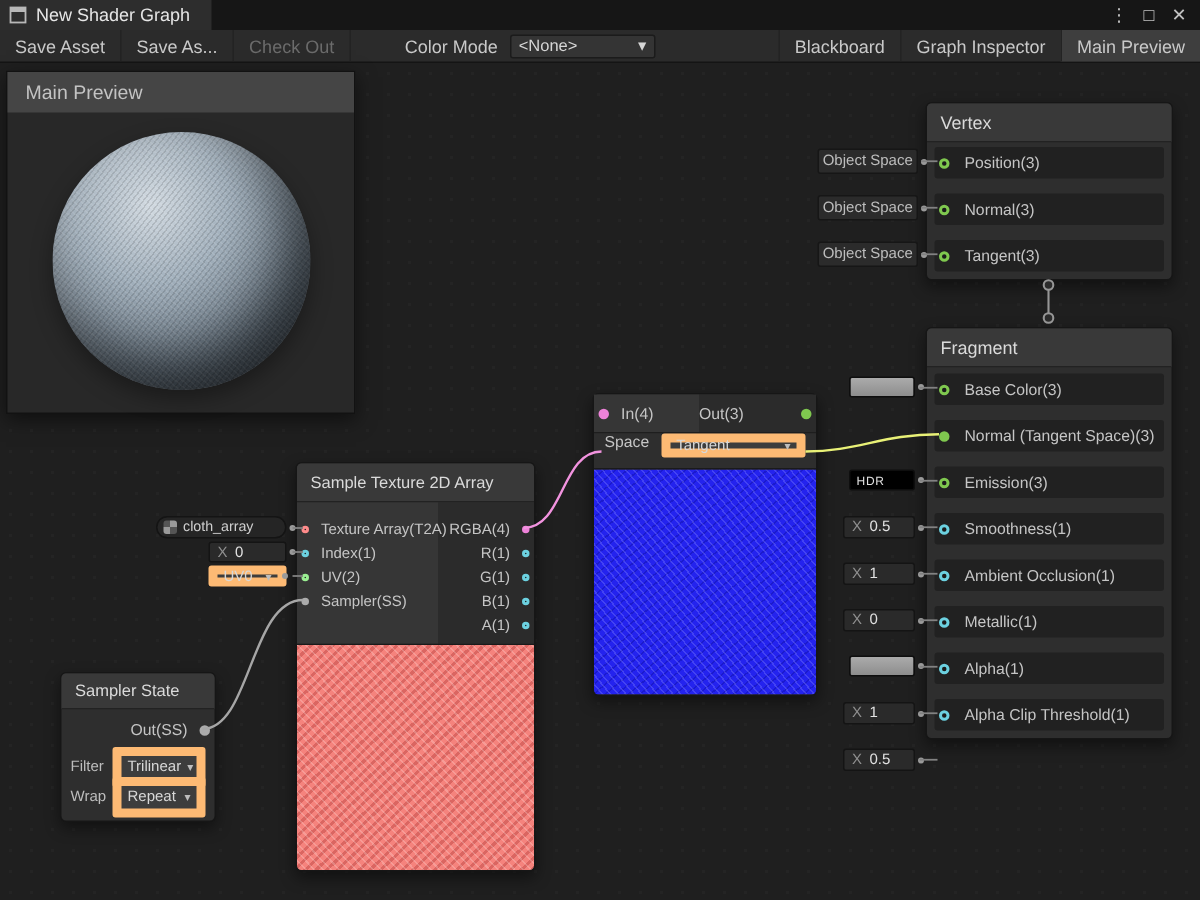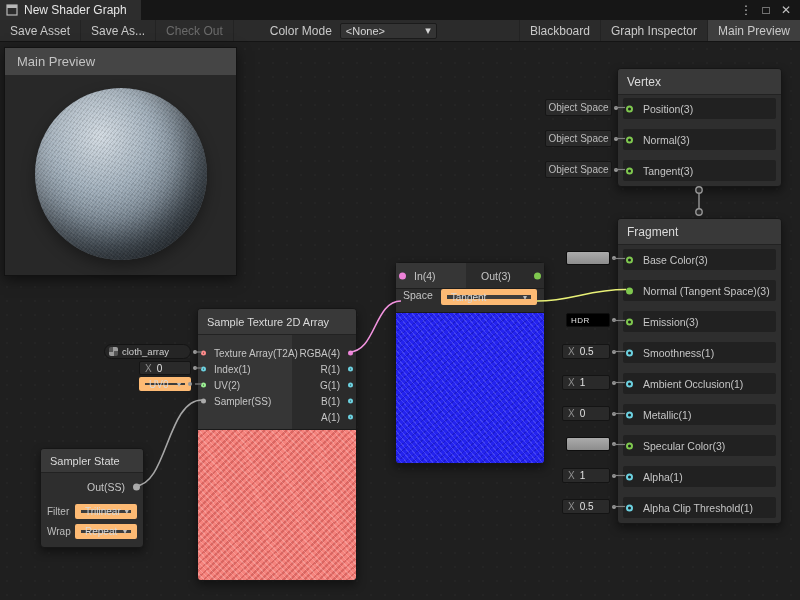--- a/index.html
+++ b/index.html
@@ -68,28 +68,28 @@
       repeating-linear-gradient(-44deg, rgba(150,25,25,.28) 0 2px, rgba(0,0,0,0) 2px 5px),
       #f5837d; }
   .blue-normal { background:
       repeating-linear-gradient(50deg, rgba(150,150,255,.28) 0 1px, rgba(0,0,0,0) 1px 4px),
       repeating-linear-gradient(-40deg, rgba(0,0,110,.25) 0 1px, rgba(0,0,0,0) 1px 5px),
       #2423ee; }
 
   
   .io-row { display:flex; height:26px; border-bottom:1px solid #1e1e1e; }
   .io-in { width:70px; background:#363636; position:relative; display:flex; align-items:center; padding-left:18px; font-size:10.5px; color:#c5c5c5; }
-  .io-out { flex:1; background:#2b2b2b; position:relative; display:flex; align-items:center; justify-content:center; padding-right:18px; font-size:10.5px; color:#c5c5c5; }
+  .io-out { flex:1; background:#2b2b2b; position:relative; display:flex; align-items:center; justify-content:flex-start; padding-right:18px; font-size:10.5px; color:#c5c5c5; }
   .space-row { height:24px; display:flex; align-items:flex-start; gap:8px; padding:0 7px; background:#2e2e2e; font-size:10.5px; color:#c5c5c5; border-bottom:1px solid #1a1a1a; }
   .space-row .dd { flex:1; height:16px; }
 
   
   .ss-out-row { position:relative; height:28px; display:flex; align-items:center; justify-content:flex-end; padding-right:18px; font-size:10.5px; color:#c5c5c5; }
   .ss-row { height:20px; display:flex; align-items:center; padding:0 6px; font-size:10px; color:#bdbdbd; }
-  .ss-row .dd { width:62px; height:15px; margin-left:auto; }
+  .ss-row .dd { width:62px; height:27px; margin-left:auto; }
   .ss-pad { height:6px; }
 
   
   .dd { background:#3d3d3d; border:6px solid #fdba74; border-radius:2px; display:flex; align-items:center; justify-content:space-between; padding:0 4px; font-size:10px; color:#d8d8d8; cursor:default; }
   .dd .arr { font-size:8px; color:#bdbdbd; margin-left:4px; }
 
   
   .dot { }
   .dot::after { content:""; position:absolute; right:-7px; top:50%; transform:translateY(-50%); width:4px; height:4px; border-radius:50%; background:#9a9a9a; }
   .obj-space { position:absolute; width:67px; height:17px; background:#2b2b2b; border:1px solid #161616; border-radius:2px; color:#bdbdbd; font-size:10px; display:flex; align-items:center; justify-content:center; white-space:nowrap; }
@@ -197,24 +197,20 @@
       <span class="port p-float"></span>
       <span>Smoothness(1)</span>
     </div>
     <div class="slot">
       <span class="port p-float"></span>
       <span>Ambient Occlusion(1)</span>
     </div>
     <div class="slot">
       <span class="port p-float"></span>
       <span>Metallic(1)</span>
-    </div>
-    <div class="slot">
-      <span class="port p-vec3"></span>
-      <span>Specular Color(3)</span>
     </div>
     <div class="slot">
       <span class="port p-float"></span>
       <span>Alpha(1)</span>
     </div>
     <div class="slot">
       <span class="port p-float"></span>
       <span>Alpha Clip Threshold(1)</span>
     </div>
   </div>

